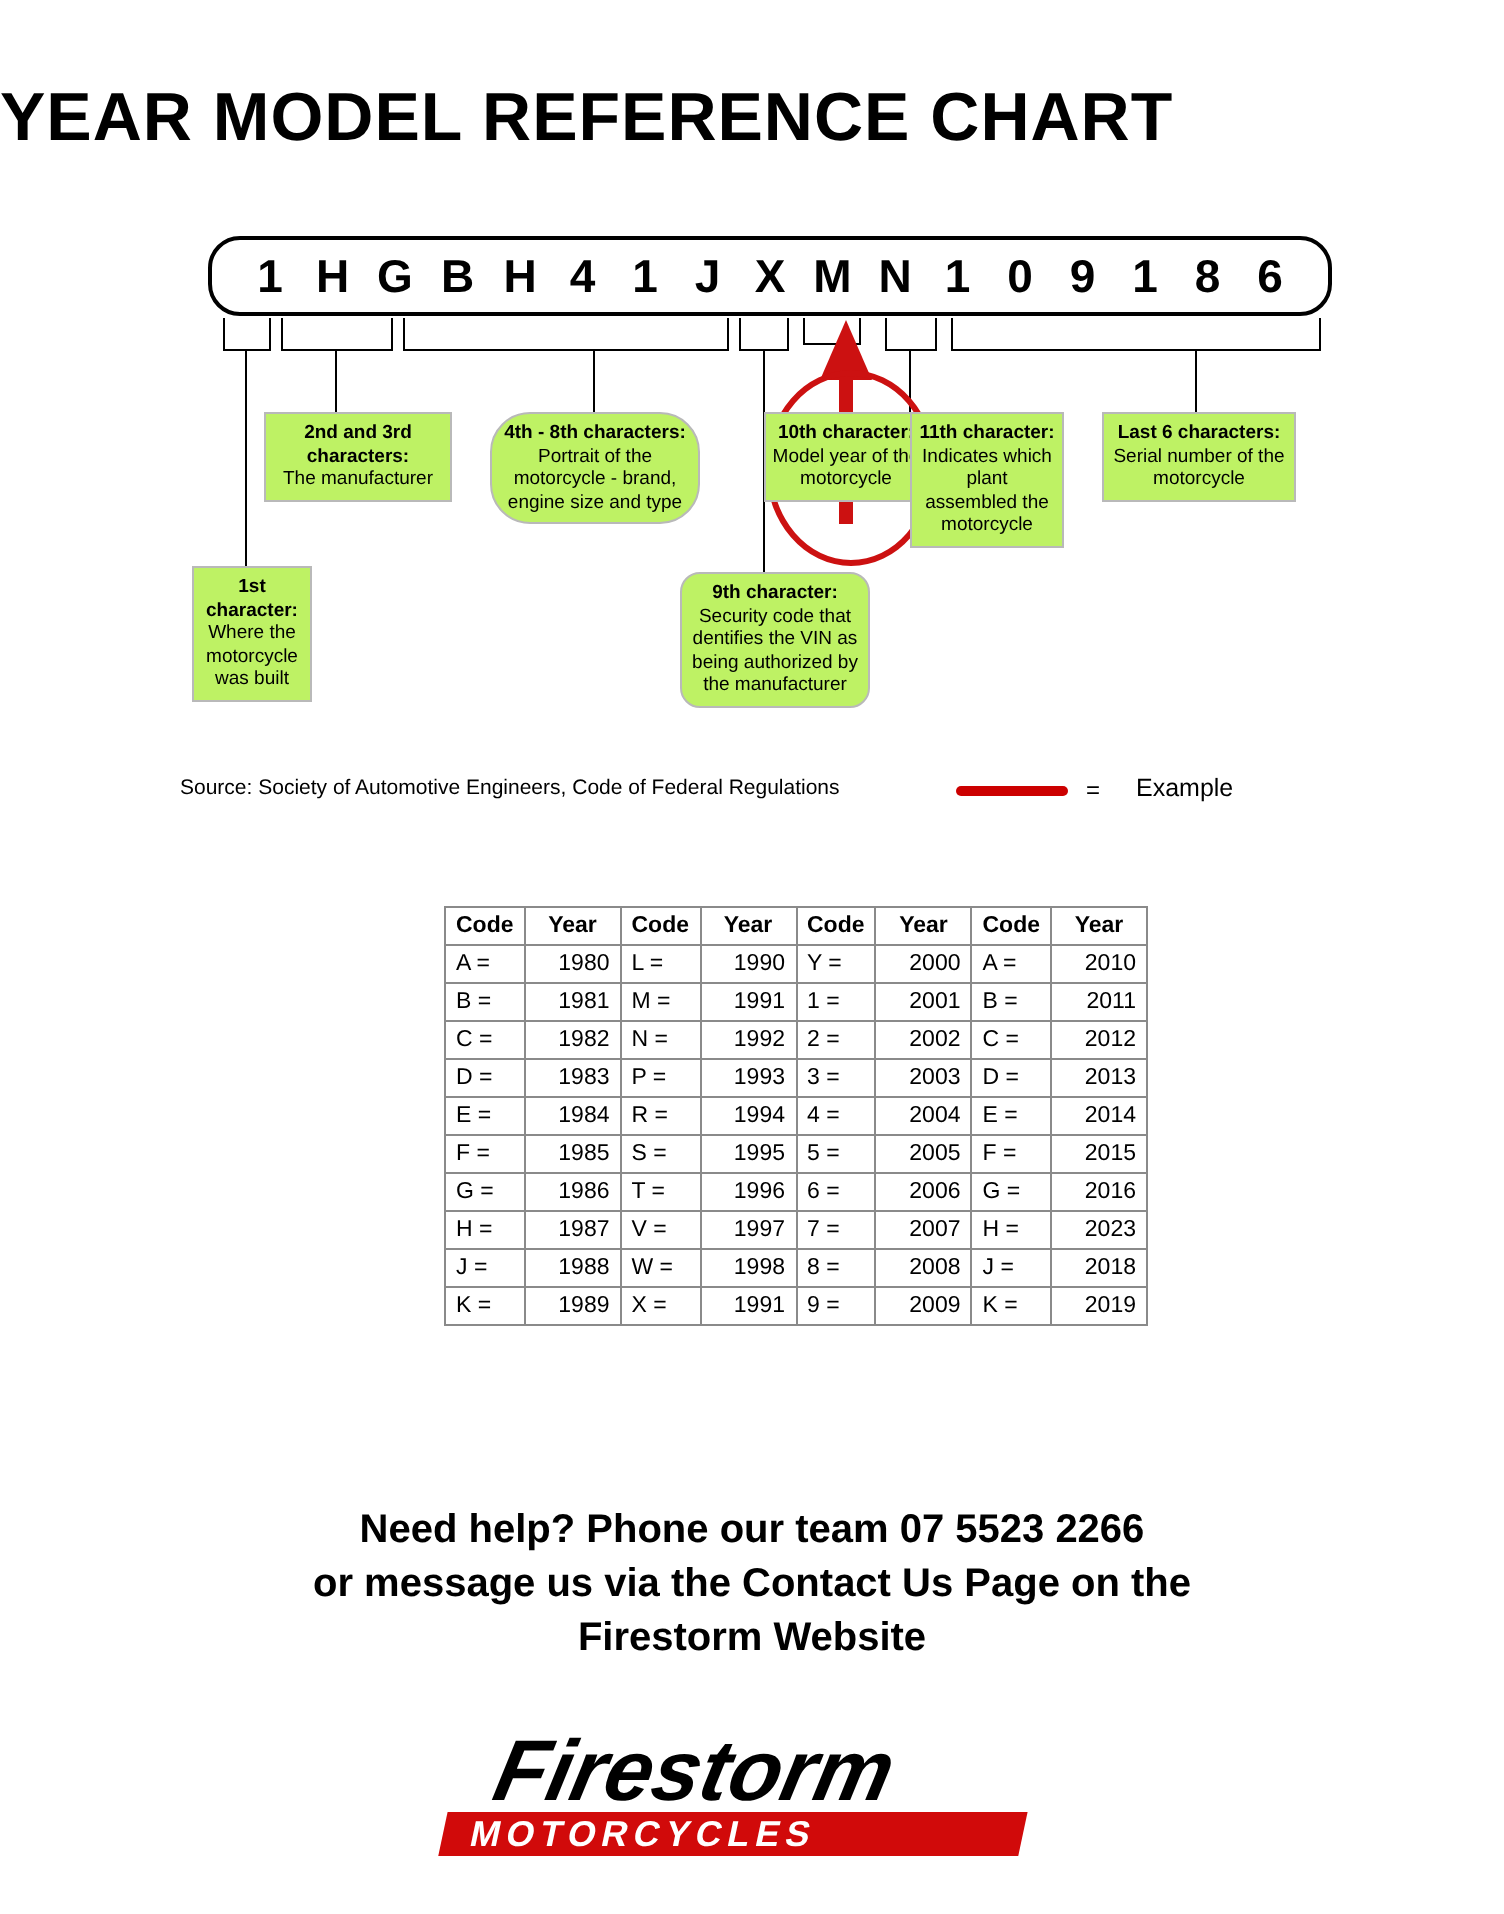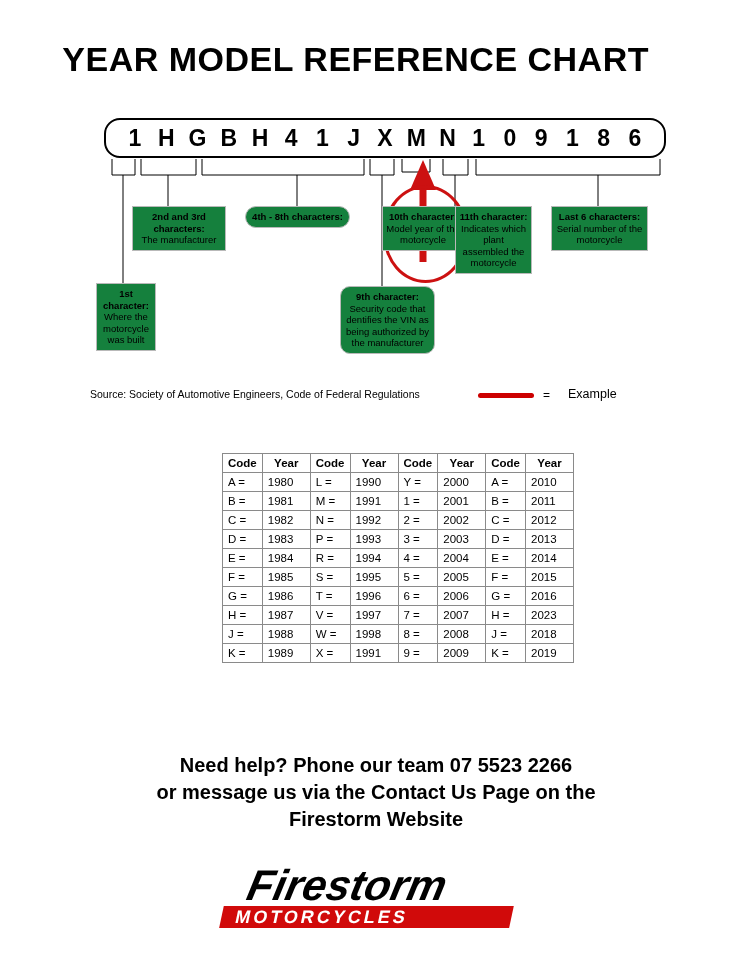--- a/index.html
+++ b/index.html
@@ -15,21 +15,21 @@
     color: #000;
     overflow: hidden;
   }
 
   
   .title {
     position: absolute;
     top: 40px;
     left: 0;
     width: 649px;
-    text-align: right;
+    text-align: left;
     font-size: 34px;
     font-weight: bold;
     letter-spacing: 0.5px;
   }
 
   
   .vin-wrap {
     position: absolute;
     top: 118px;
     left: 104px;
@@ -60,21 +60,21 @@
     top: 0;
     left: 0;
     width: 752px;
     height: 957px;
     pointer-events: none;
   }
 
   
   .callout {
     position: absolute;
-    background: #15803d;
+    background: #bef264;
     border: 1px solid #b9b9b9;
     box-sizing: border-box;
     text-align: center;
     font-size: 9.5px;
     line-height: 11.5px;
     padding: 4px 3px;
     color: #000;
   }
   .callout b { font-weight: bold; }
 
@@ -131,21 +131,21 @@
     text-align: left;
     font-weight: normal;
     background: #fff;
   }
   .code-table th {
     font-weight: bold;
     text-align: center;
     font-size: 11.5px;
   }
   .code-table td.code-col { width: 38px; }
-  .code-table td.year-col { width: 48px; text-align: left; margin-left: 35px; }
+  .code-table td.year-col { width: 48px; text-align: right; margin-left: 35px; }
 
   
   .ellipse {
     position: absolute;
     border: 3px solid #cc1111;
     border-radius: 50%;
     background: transparent;
   }
   .ell-vin {
     left: 383px;
@@ -246,20 +246,21 @@
   <span>Where the motorcycle was built</span>
 </div>
 
 <div class="callout c2">
   <b>2nd and 3rd characters:</b><br>
   <span>The manufacturer</span>
 </div>
 
 <div class="callout c3">
   <b>4th - 8th characters:</b><br>
+  <span>Portrait of the motorcycle - brand, engine size and type</span>
 </div>
 
 <div class="callout c4">
   <b>9th character:</b><br>
   <span>Security code that dentifies the VIN as being authorized by the manufacturer</span>
 </div>
 
 <div class="callout c5">
   <b>10th character:</b><br>
   <span>Model year of the motorcycle</span>

